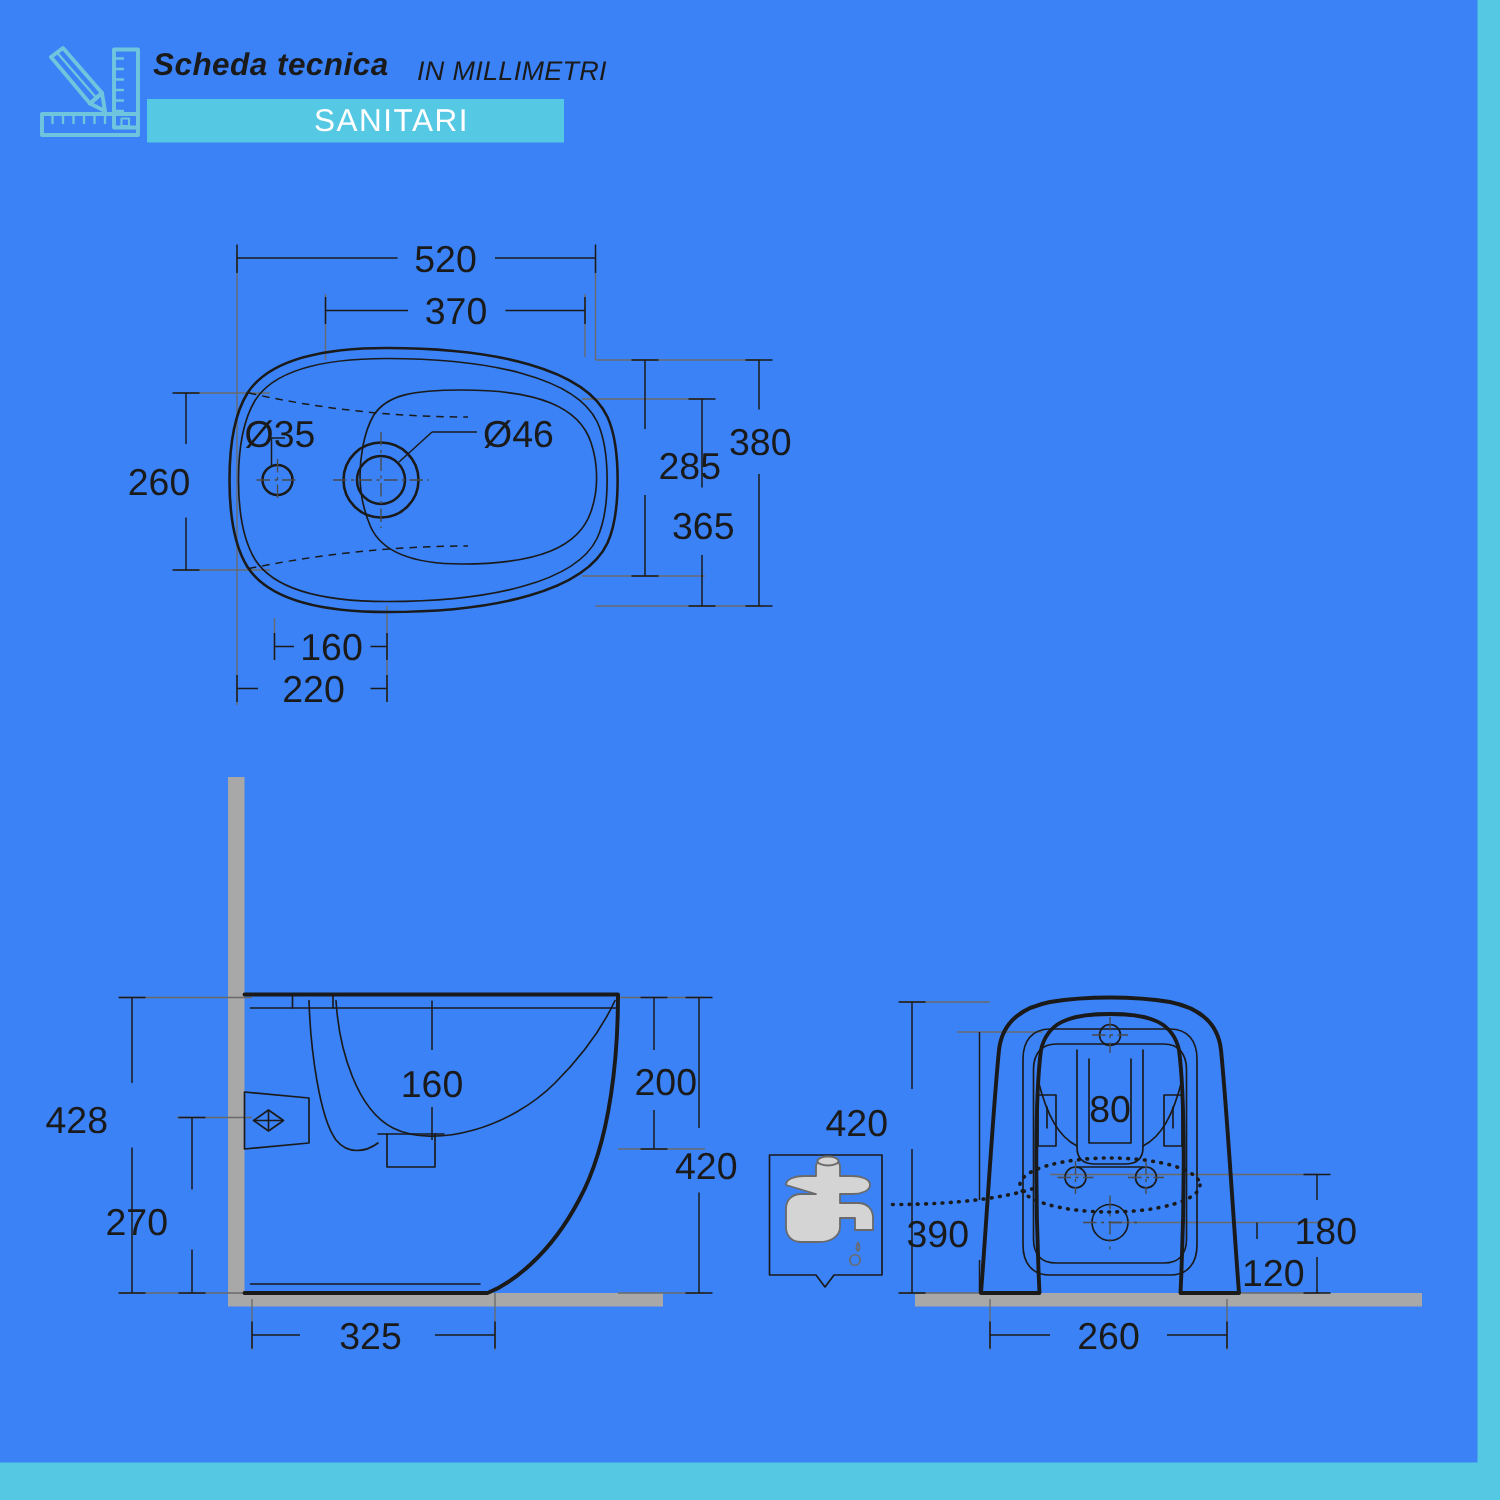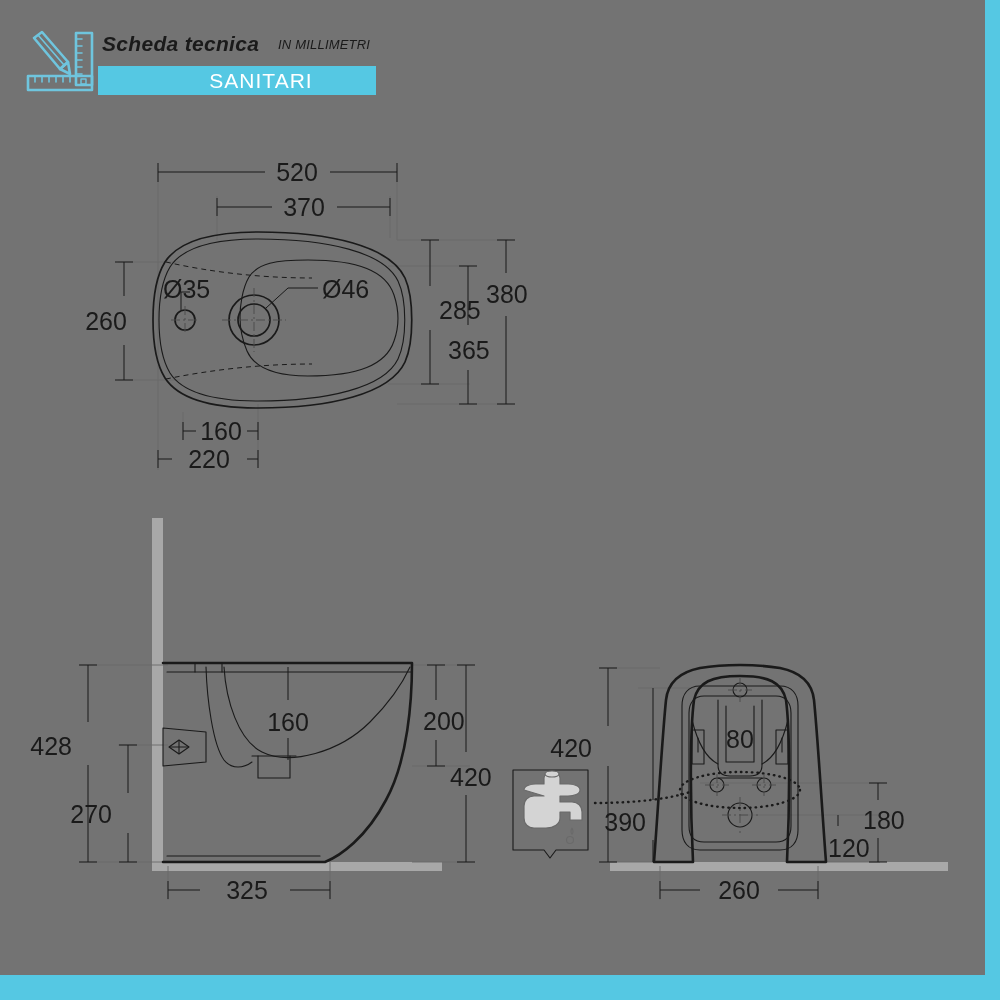--- a/index.html
+++ b/index.html
@@ -5,21 +5,21 @@
 <style>
   html, body {
     margin: 0;
     padding: 0;
     background: #ffffff;
   }
   #page {
     position: relative;
     width: 1000px;
     height: 1000px;
-    background: #737373;
+    background: #3b82f6;
     overflow: hidden;
     font-family: "Liberation Sans", sans-serif;
   }
   .edge-bar-right {
     position: absolute;
     top: 0;
     right: 0;
     width: 15px;
     height: 1000px;
     background: #55c8e3;
@@ -55,21 +55,21 @@
     font-weight: bold;
     font-style: italic;
     color: #1a1a1a;
     letter-spacing: 0.3px;
     white-space: nowrap;
   }
   #title-unit {
     position: absolute;
     left: 278px;
     top: 37px;
-    font-size: 13px;
+    font-size: 18px;
     font-style: italic;
     color: #1a1a1a;
     letter-spacing: 0.2px;
     white-space: nowrap;
   }
   #title-band {
     position: absolute;
     left: 98px;
     top: 66px;
     width: 278px;

